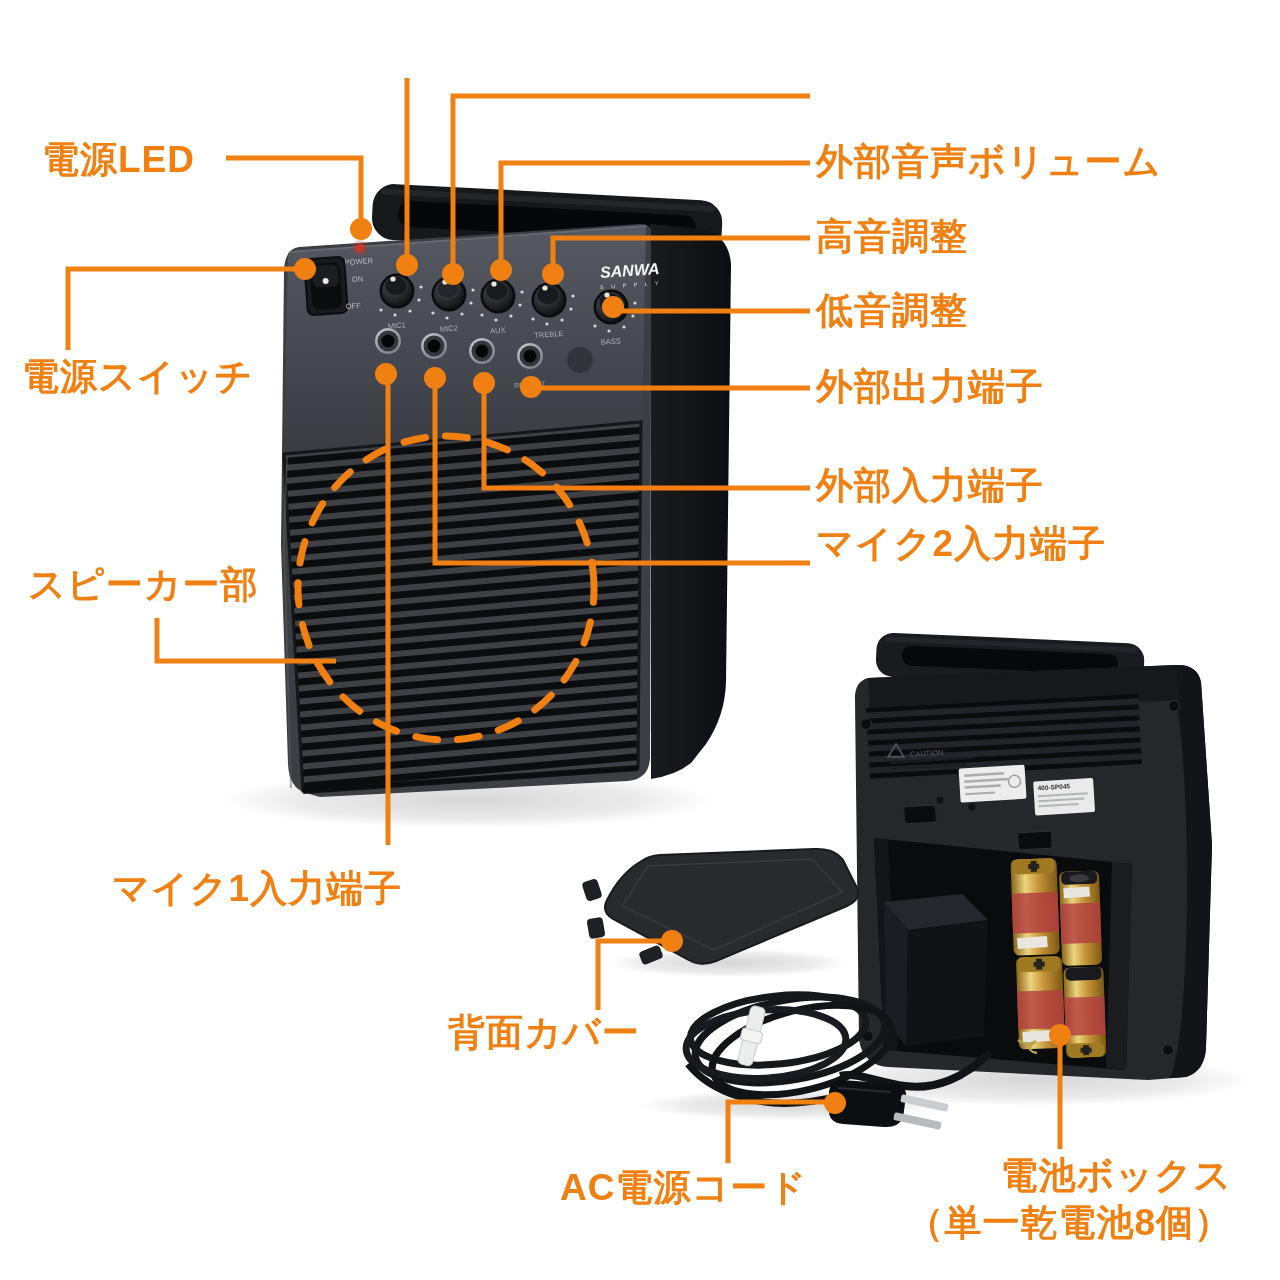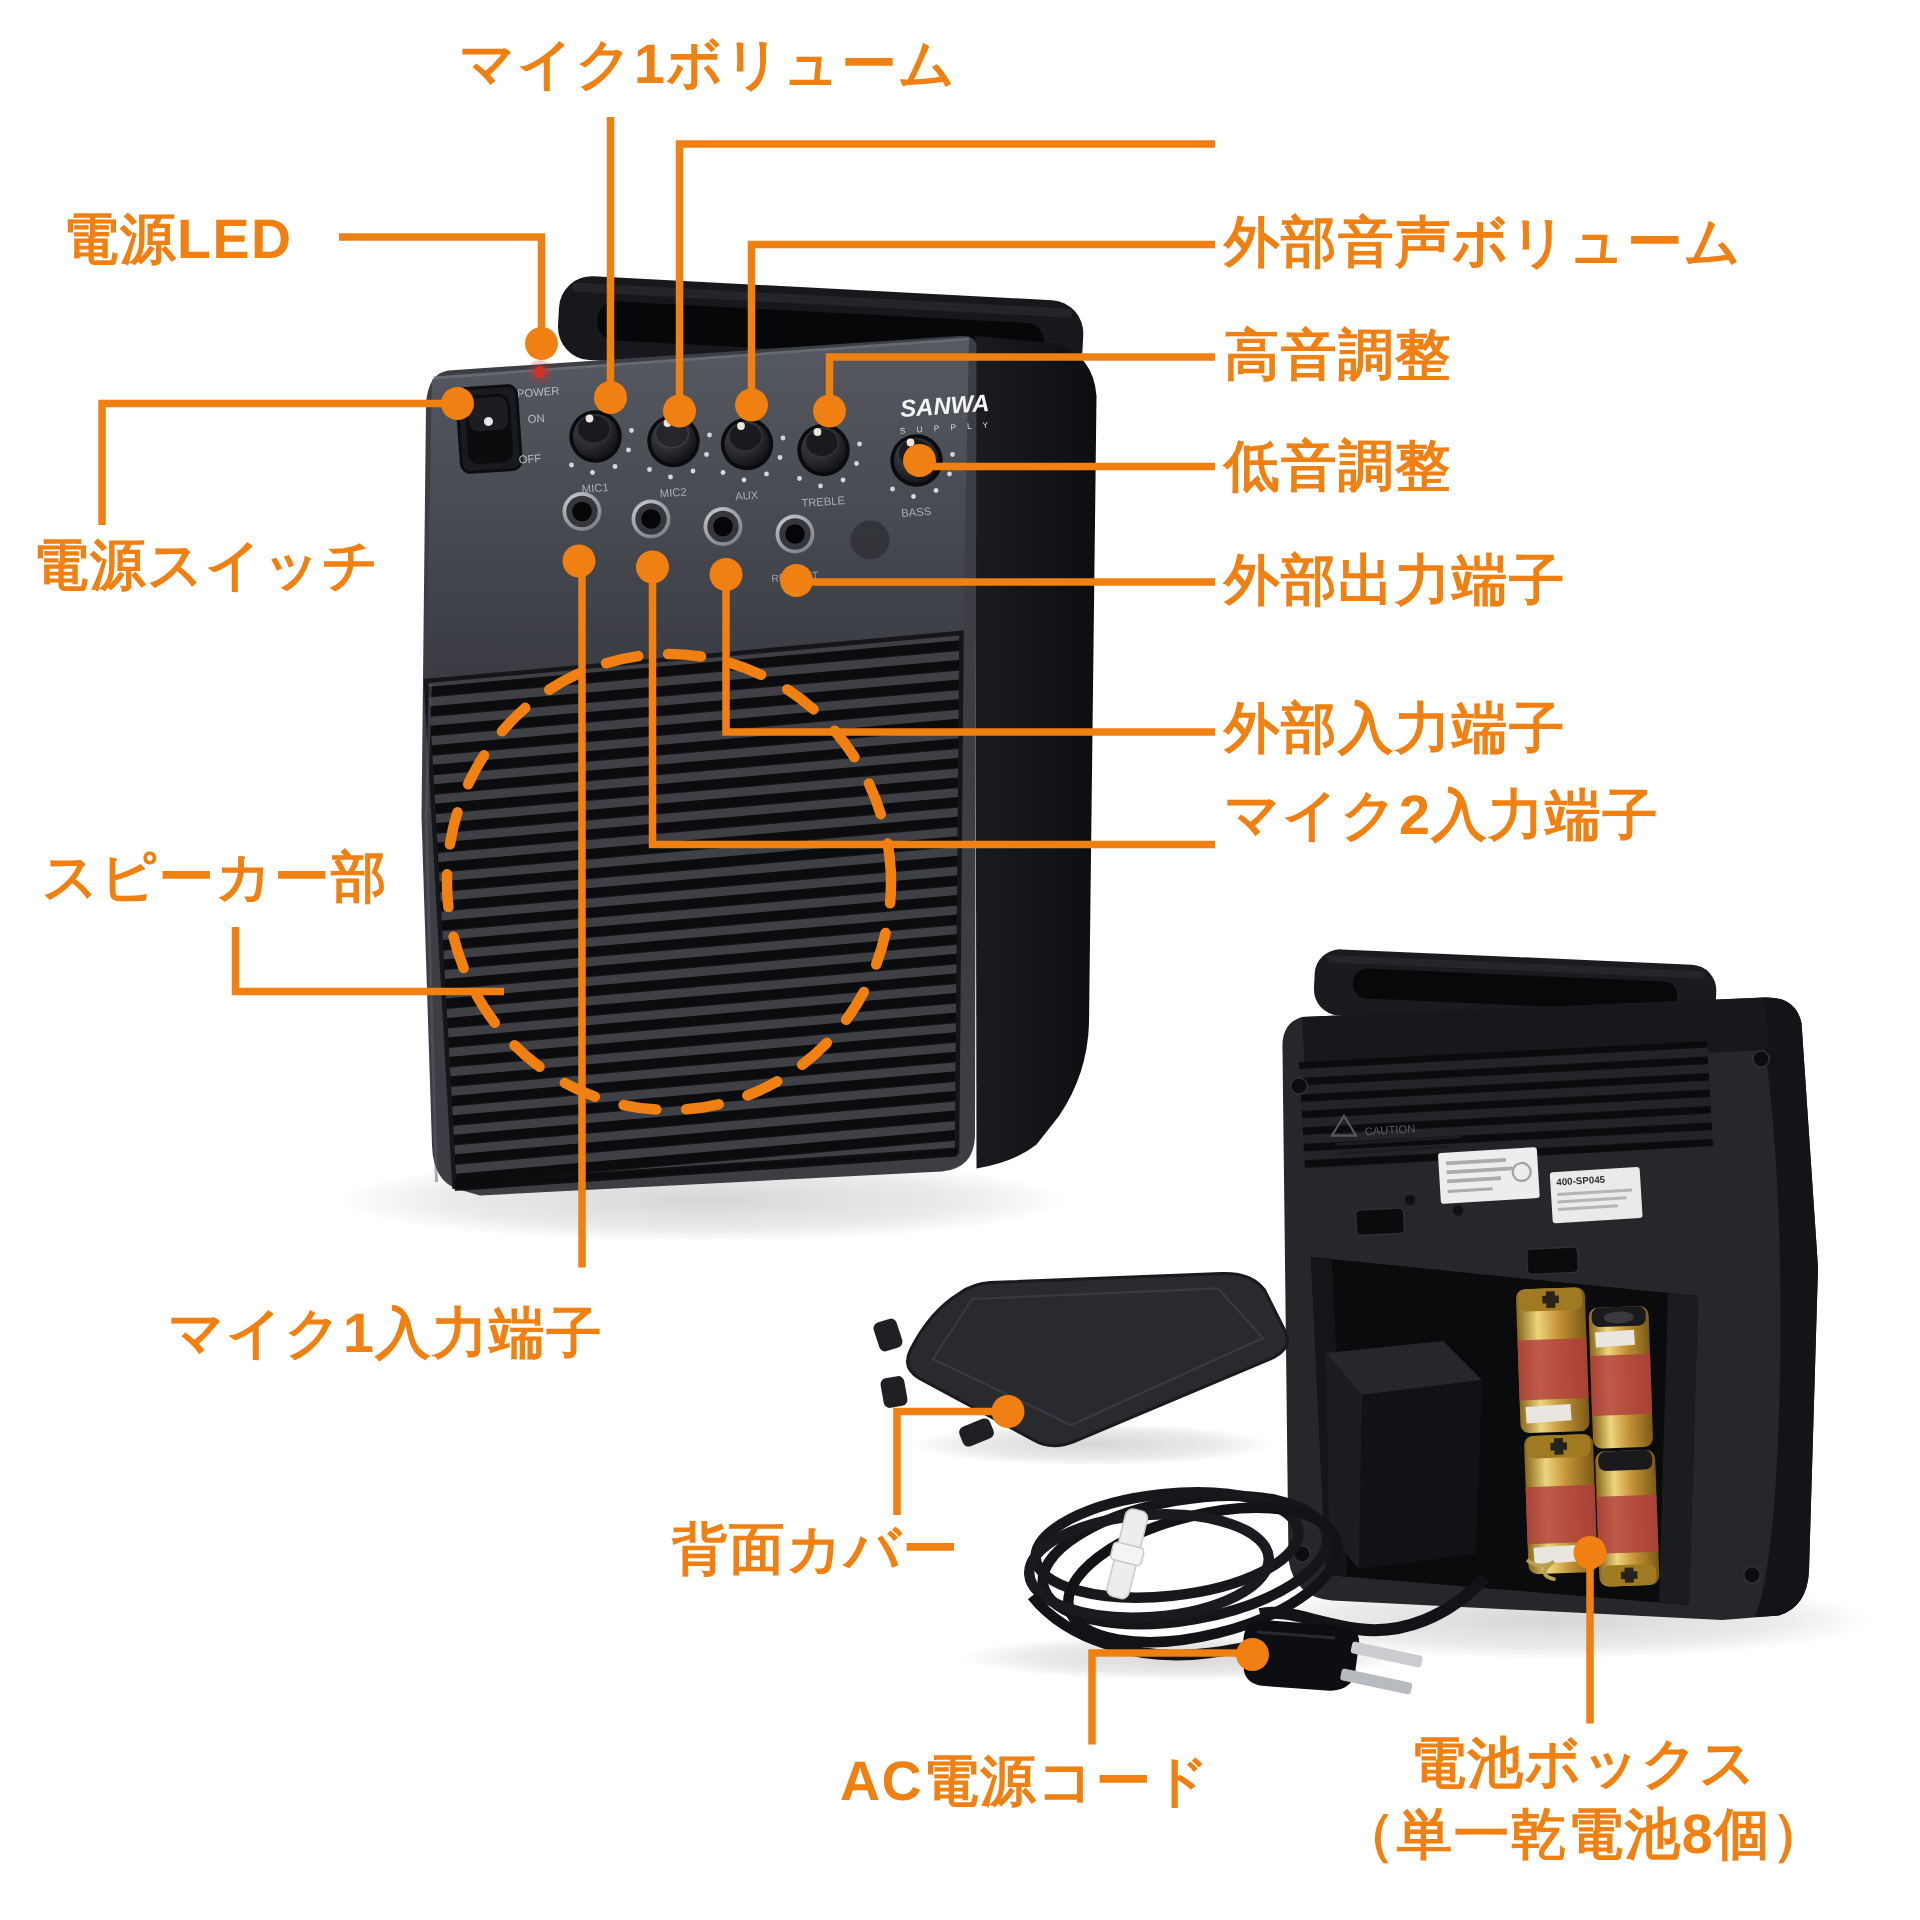--- a/index.html
+++ b/index.html
@@ -1,21 +1,21 @@
 <!DOCTYPE html>
 <html lang="ja" style="--accent: #ef8011;"><head>
 <meta charset="utf-8">
 <style>
   html,body{margin:0;padding:0;background:#ffffff;}
   .stage{position:relative;width:1280px;height:1280px;background:#ffffff;overflow:hidden;
          font-family:"Liberation Sans", sans-serif;}
   .stage svg{position:absolute;left:0;top:0;}
   .ann{position:absolute;font-weight:bold;font-size:37px;letter-spacing:1px;
        color:var(--accent,#ef8011);white-space:nowrap;line-height:1.15;}
-  .ann.center{text-align:center;white-space:normal;line-height:47px;}
+  .ann.center{text-align:right;white-space:normal;line-height:47px;}
   .ann span{display:block;}
 </style>
 </head>
 <body>
 
 <div class="stage">
 
 <svg width="1280" height="1280" viewBox="0 0 1280 1280">
   <defs>
     <radialGradient id="shadowG" cx="0.5" cy="0.5" r="0.5">
@@ -320,21 +320,20 @@
     <circle cx="386" cy="374" r="11"></circle>
     <circle cx="435" cy="378" r="11"></circle>
     <circle cx="484" cy="383" r="11"></circle>
     <circle cx="531" cy="387" r="11"></circle>
     <circle cx="672" cy="941" r="11"></circle>
     <circle cx="835" cy="1103" r="11"></circle>
     <circle cx="1060" cy="1035" r="11"></circle>
   </g>
 </svg>
 
-<div class="ann" style="left:306px;top:22px">マイク1ボリューム</div>
 <div class="ann" style="left:42px;top:139px">電源LED</div>
 <div class="ann" style="left:816px;top:141px">外部音声ボリューム</div>
 <div class="ann" style="left:816px;top:216px">高音調整</div>
 <div class="ann" style="left:816px;top:290px">低音調整</div>
 <div class="ann" style="left:22px;top:356px">電源スイッチ</div>
 <div class="ann" style="left:816px;top:366px">外部出力端子</div>
 <div class="ann" style="left:816px;top:465px">外部入力端子</div>
 <div class="ann" style="left:816px;top:523px">マイク2入力端子</div>
 <div class="ann" style="left:28px;top:564px">スピーカー部</div>
 <div class="ann" style="left:112px;top:868px">マイク1入力端子</div>

